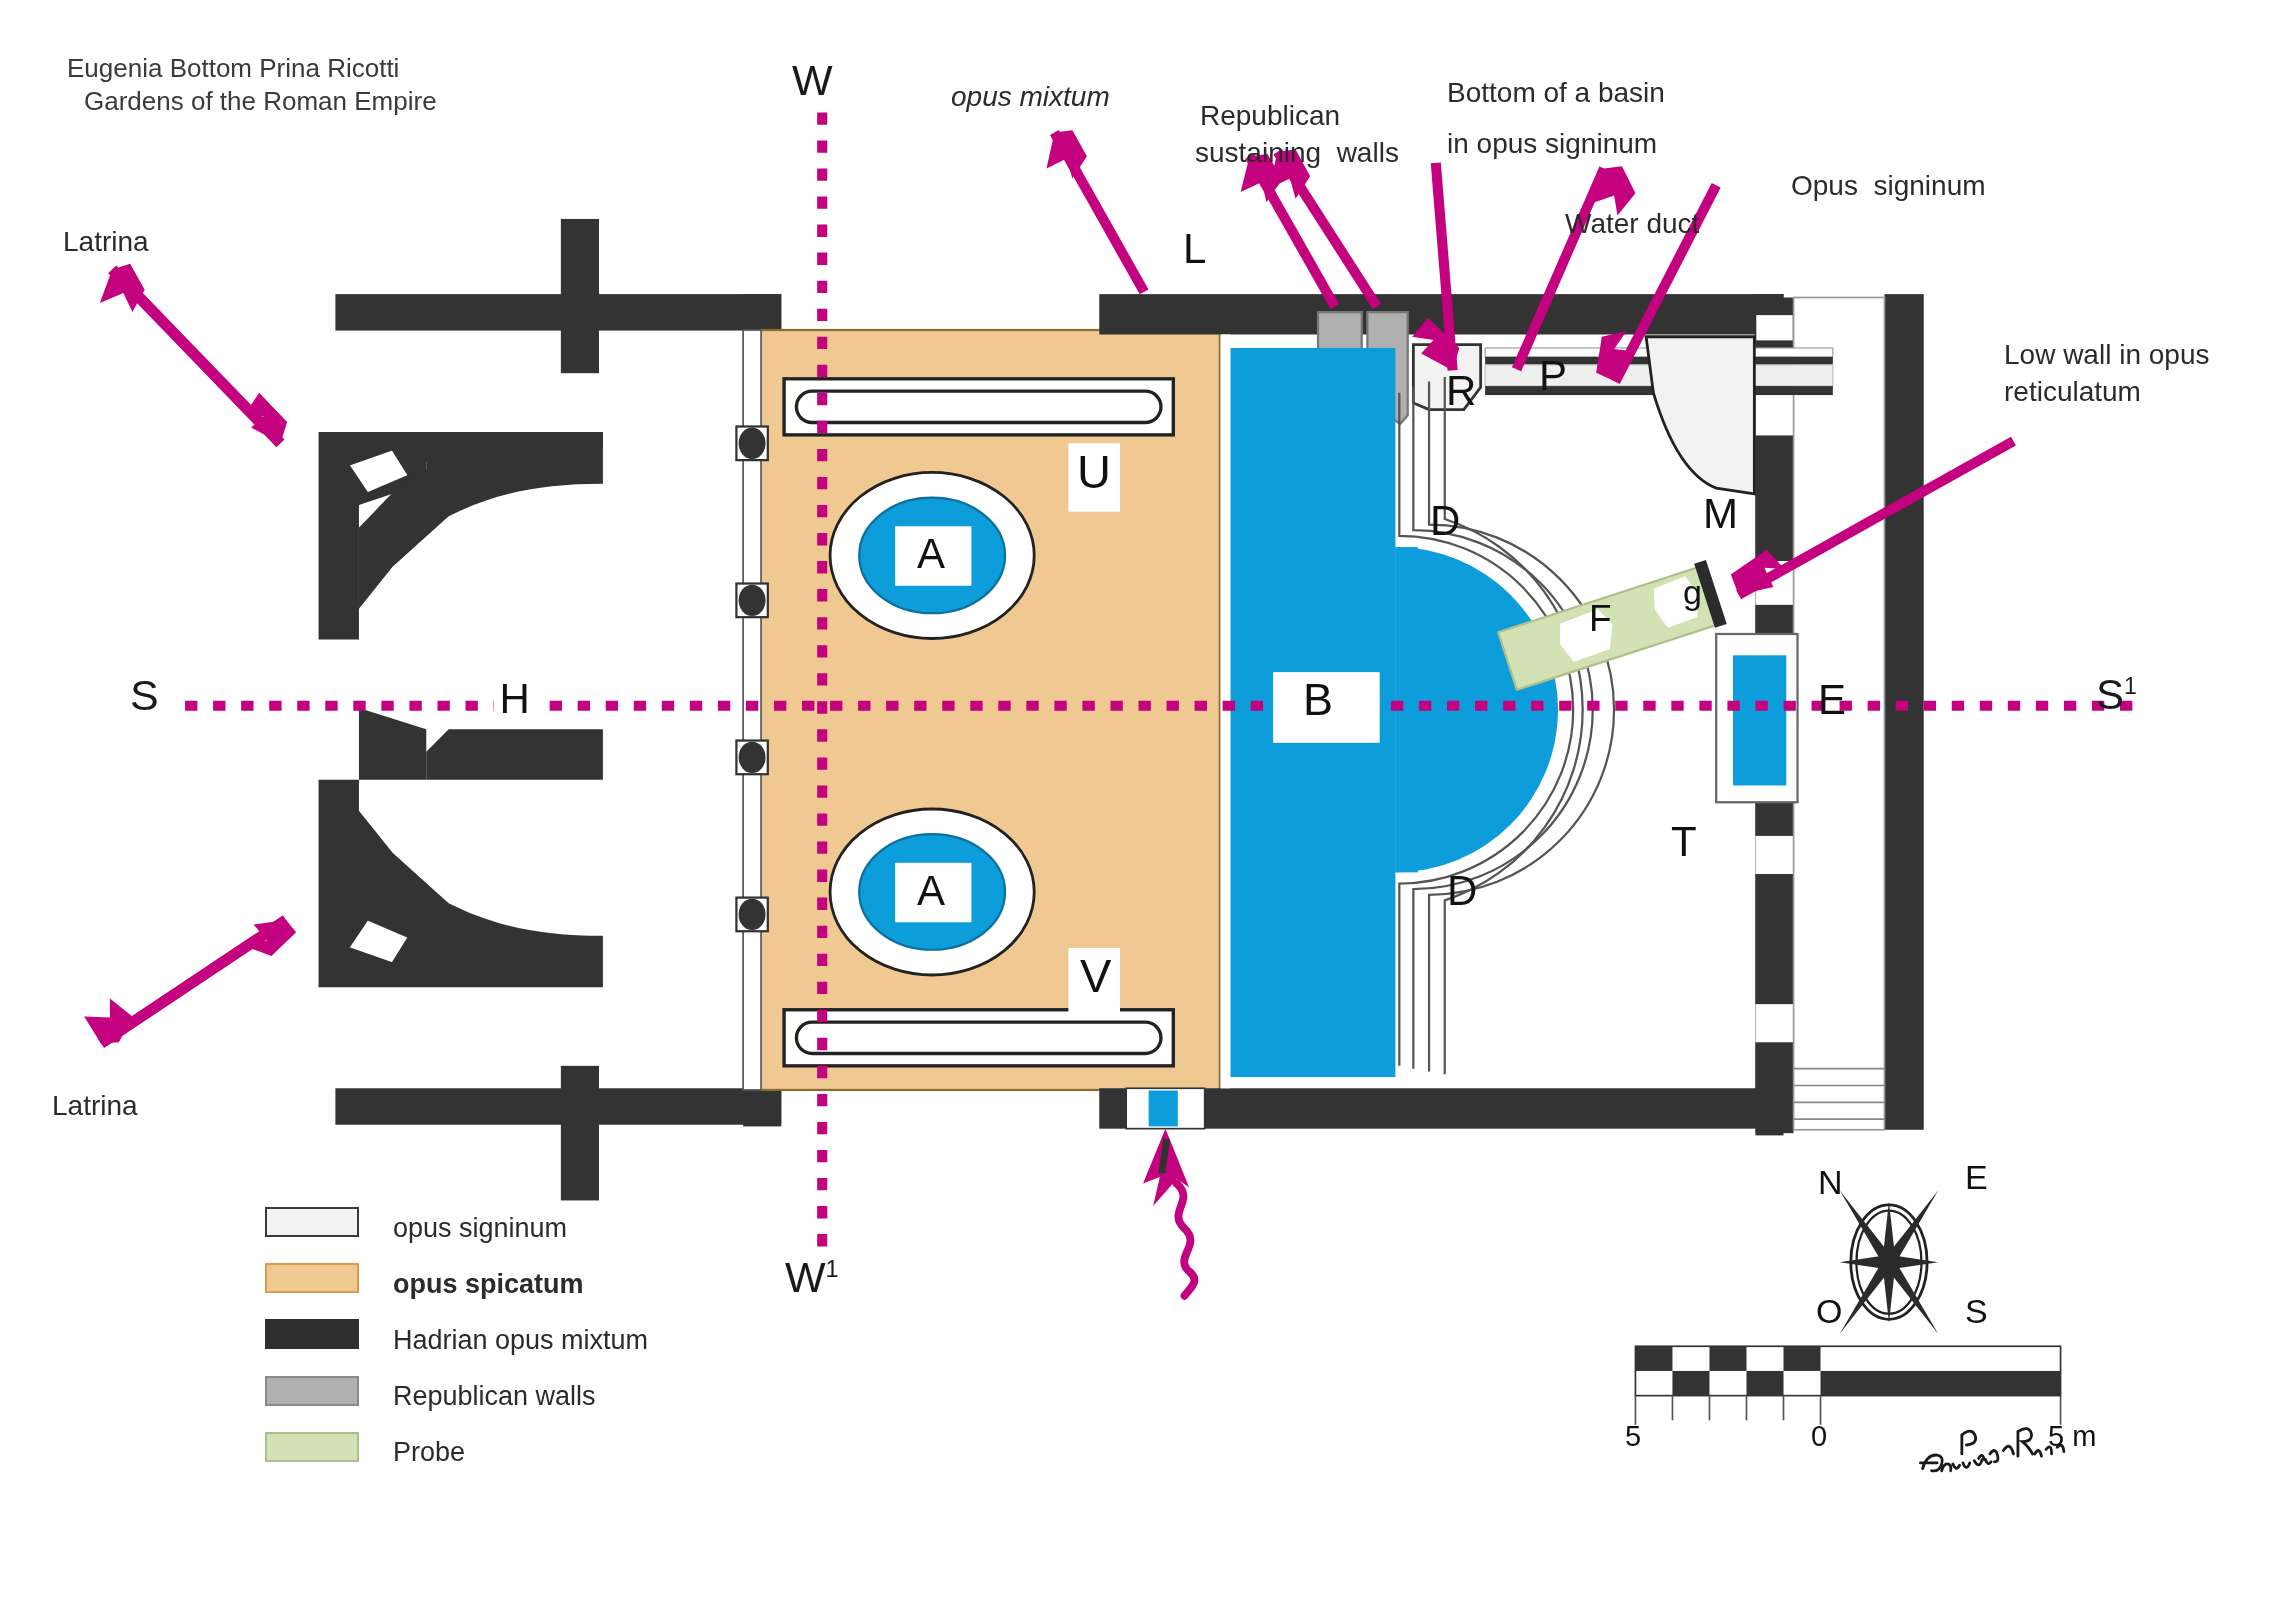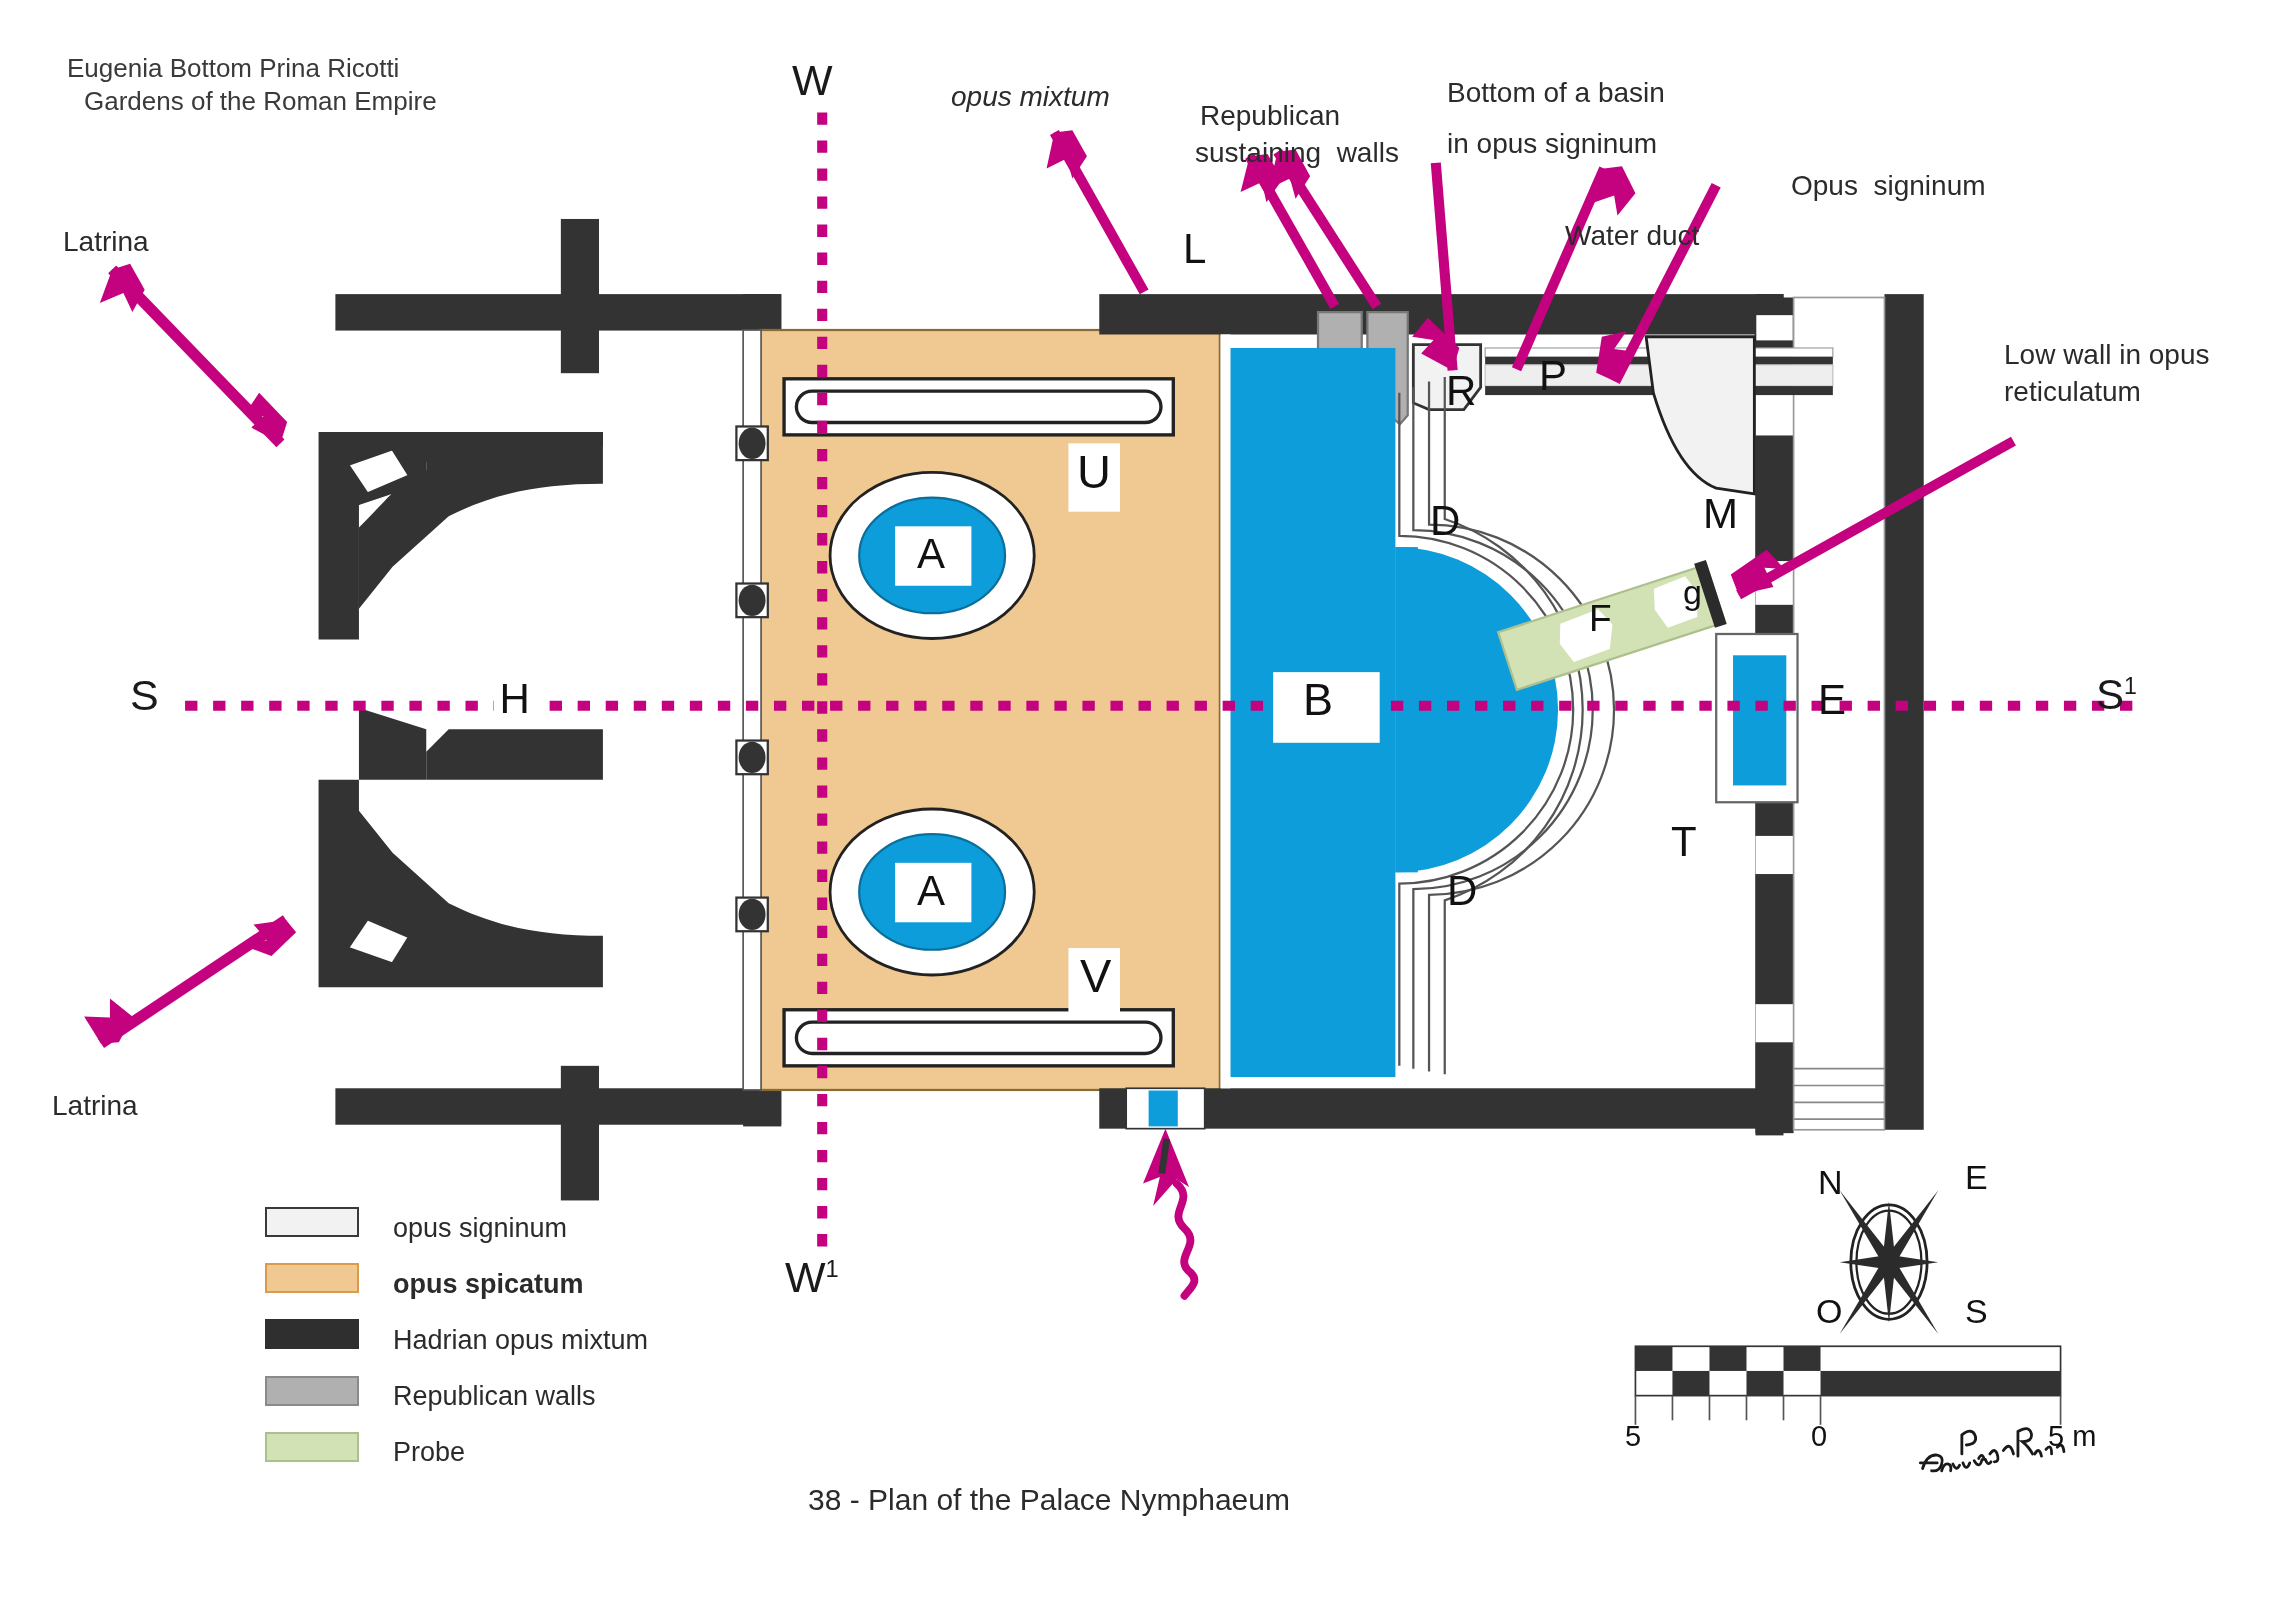--- a/index.html
+++ b/index.html
@@ -297,21 +297,21 @@
   <div class="txt anno" style="left:52px; top:1088px;">Latrina</div>
 
   <div class="txt anno" style="left:951px; top:79px;font-style:italic;">opus mixtum</div>
 
   <div class="txt anno" style="left:1200px; top:98px;">Republican</div>
   <div class="txt anno" style="left:1195px; top:135px;">sustaining  walls</div>
 
   <div class="txt anno" style="left:1447px; top:75px;">Bottom of a basin</div>
   <div class="txt anno" style="left:1447px; top:126px;">in opus signinum</div>
 
-  <div class="txt anno" style="left:1565px; top:218px;">Water duct</div>
+  <div class="txt anno" style="left:1565px; top:206px;">Water duct</div>
 
   <div class="txt anno" style="left:1791px; top:168px;">Opus  signinum</div>
 
   <div class="txt anno" style="left:2004px; top:337px;">Low wall in opus</div>
   <div class="txt anno" style="left:2004px; top:374px;">reticulatum</div>
 
   <div class="txt roomlab" style="left:1183px; top:222px; font-size:42px;">L</div>
   <div class="txt roomlab" style="left:1077px; top:442px; font-size:47px;">U</div>
   <div class="txt roomlab" style="left:1080px; top:946px; font-size:47px;">V</div>
   <div class="txt roomlab" style="left:917px; top:527px; font-size:42px;">A</div>
@@ -352,16 +352,15 @@
 
   <div class="txt compass-letter" style="left:1818px; top:1161px;">N</div>
   <div class="txt compass-letter" style="left:1965px; top:1156px;">E</div>
   <div class="txt compass-letter" style="left:1816px; top:1290px;">O</div>
   <div class="txt compass-letter" style="left:1965px; top:1290px;">S</div>
 
   <div class="txt scale-num" style="left:1625px; top:1418px;">5</div>
   <div class="txt scale-num" style="left:1811px; top:1418px;">0</div>
   <div class="txt scale-num" style="left:2048px; top:1418px;">5 m</div>
 
-  <div class="txt caption" style="left:808px; top:1481px;">38 - Plan of the Palace Nymphaeum</div>
 
 </div>
 
 
 </body></html>

